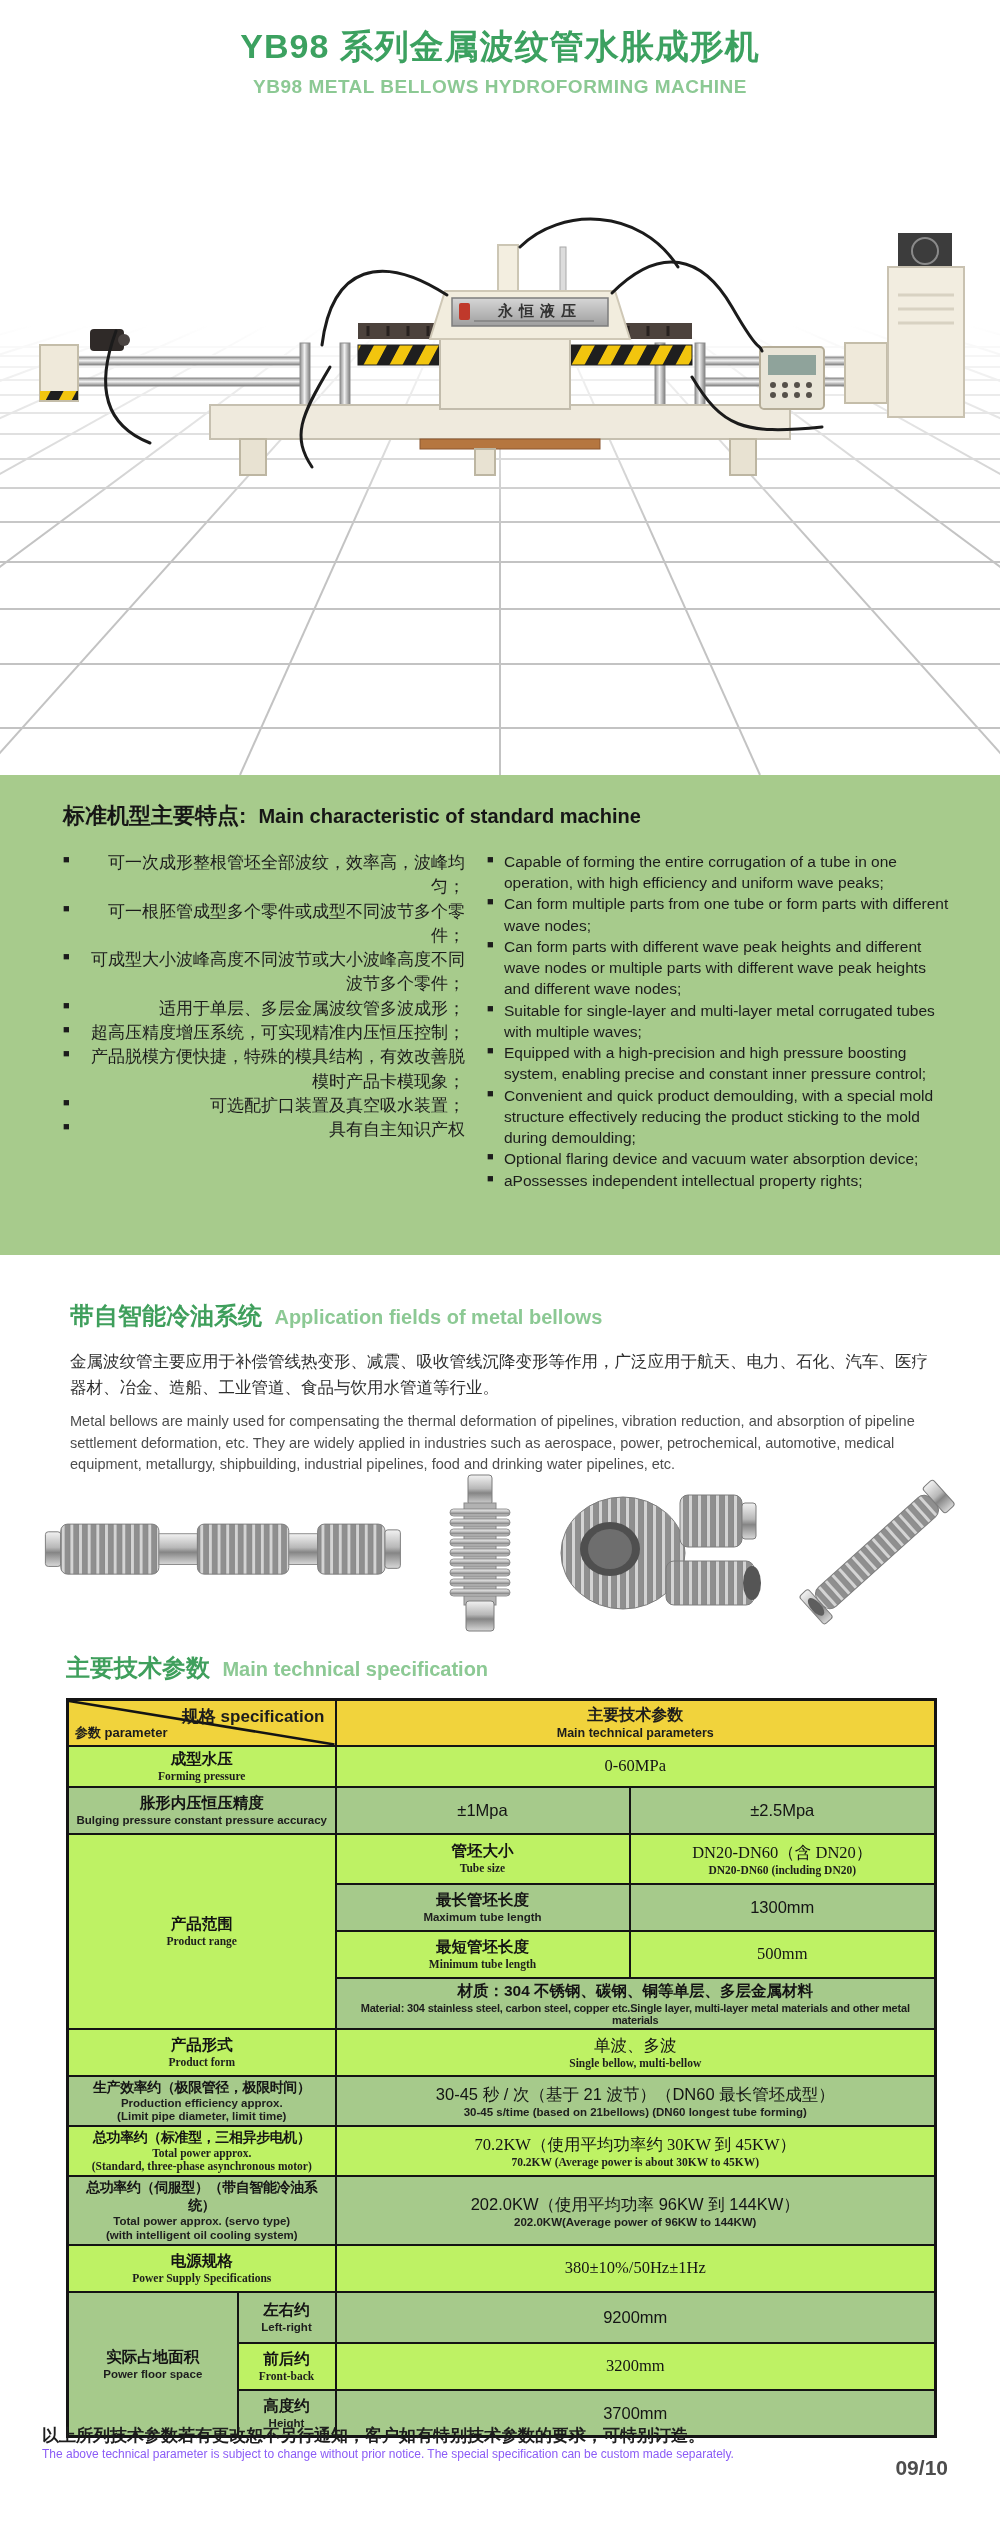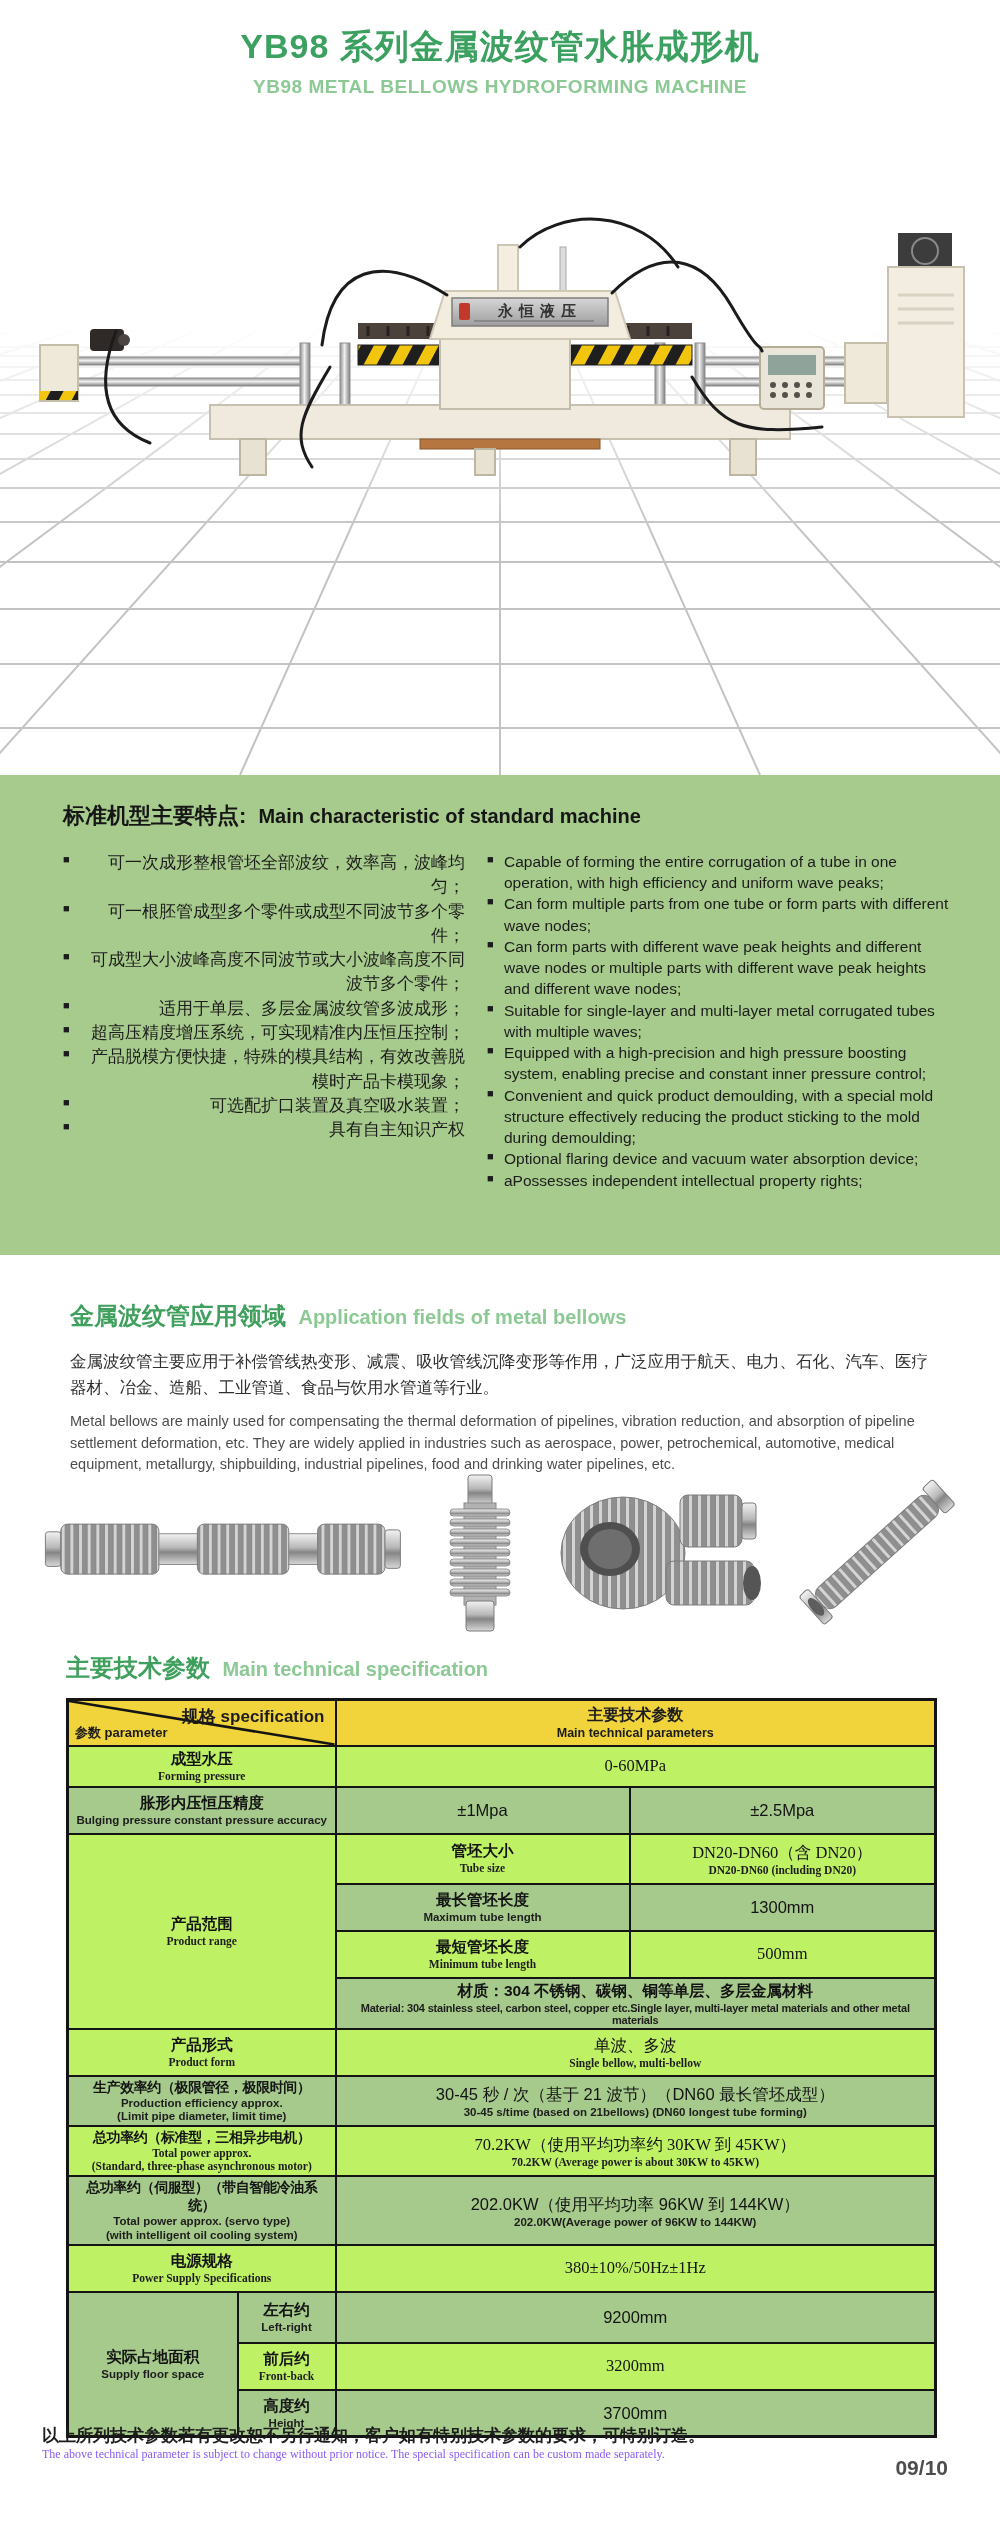--- a/index.html
+++ b/index.html
@@ -56,21 +56,21 @@
   .ve { font-size:11.5px; font-weight:600; color:#1d1d1d; }
   .ve.long { font-size:11px; letter-spacing:-.2px; }
   .hdz { font-size:16px; font-weight:bold; }
   .hde { font-size:12.5px; font-weight:bold; }
   .corner { position:relative; padding:0; }
   .corner svg { position:absolute; inset:0; width:100%; height:100%; }
   .corner .c-tr { position:absolute; top:4px; right:10px; font-size:17px; font-weight:bold; }
   .corner .c-bl { position:absolute; bottom:3px; left:6px; font-size:13px; font-weight:bold; }
 
   
-  .footer-note { top:2424px; left:42px; width:860px;font-family:Liberation Serif, serif; }
+  .footer-note { top:2424px; left:42px; width:860px; }
   .note-zh { font-size:17px; font-weight:bold; color:#1d1d1d; }
   .note-en { font-size:12px; color:#8b5cf6; }
   .page-number { top:2456px; right:52px; font-size:21px; font-weight:bold; color:#4d4d4d; }
 </style>
 </head>
 <body>
 
 <div class="abs header">
   <div class="title-zh">YB98 系列金属波纹管水胀成形机</div>
   <div class="title-en">YB98 METAL BELLOWS HYDROFORMING MACHINE</div>
@@ -258,21 +258,21 @@
       <li>Equipped with a high-precision and high pressure boosting system, enabling precise and constant inner pressure control;</li>
       <li>Convenient and quick product demoulding, with a special mold structure effectively reducing the product sticking to the mold during demoulding;</li>
       <li>Optional flaring device and vacuum water absorption device;</li>
       <li>aPossesses independent intellectual property rights;</li>
     </ul>
   </div>
 </div>
 
 <div class="abs application">
   <div class="sec-heading">
-    <span class="zh">金属波纹管应用领域</span>
+    <span class="zh">带自智能冷油系统</span>
     <span class="en">Application fields of metal bellows</span>
   </div>
   <p class="app-zh">金属波纹管主要应用于补偿管线热变形、减震、吸收管线沉降变形等作用，广泛应用于航天、电力、石化、汽车、医疗器材、冶金、造船、工业管道、食品与饮用水管道等行业。</p>
   <p class="app-en">Metal bellows are mainly used for compensating the thermal deformation of pipelines, vibration reduction, and absorption of pipeline settlement deformation, etc. They are widely applied in industries such as aerospace, power, petrochemical, automotive, medical equipment, metallurgy, shipbuilding, industrial pipelines, food and drinking water pipelines, etc.</p>
 </div>
 
 <div class="abs photos">
   <svg width="380" height="170" viewBox="0 0 395 170">
     <defs>
       <linearGradient id="mv" x1="0" y1="0" x2="0" y2="1">
@@ -456,21 +456,21 @@
     <tr>
       <td colspan="2" class="w">
         <div class="lz">电源规格</div>
         <div class="le">Power Supply Specifications</div>
       </td>
       <td colspan="2" class="w vz">380±10%/50Hz±1Hz</td>
     </tr>
     <tr class="h51">
       <td rowspan="3" class="g">
         <div class="lz">实际占地面积</div>
-        <div class="le">Supply floor space</div>
+        <div class="le">Power floor space</div>
       </td>
       <td class="g">
         <div class="lz">左右约</div>
         <div class="le">Left-right</div>
       </td>
       <td colspan="2" class="g vz">9200mm</td>
     </tr>
     <tr>
       <td class="w">
         <div class="lz">前后约</div>

